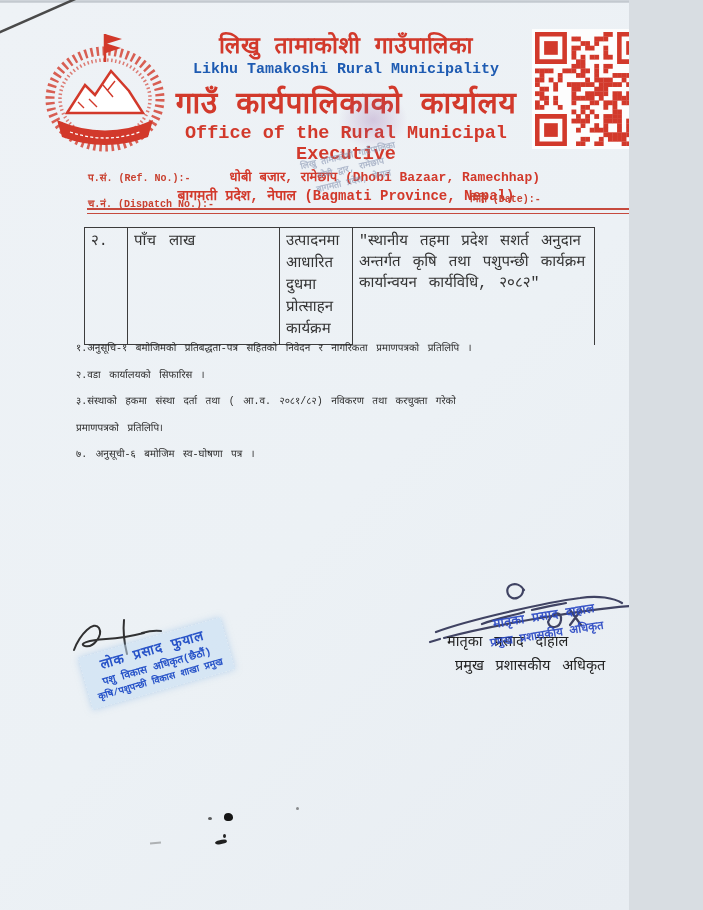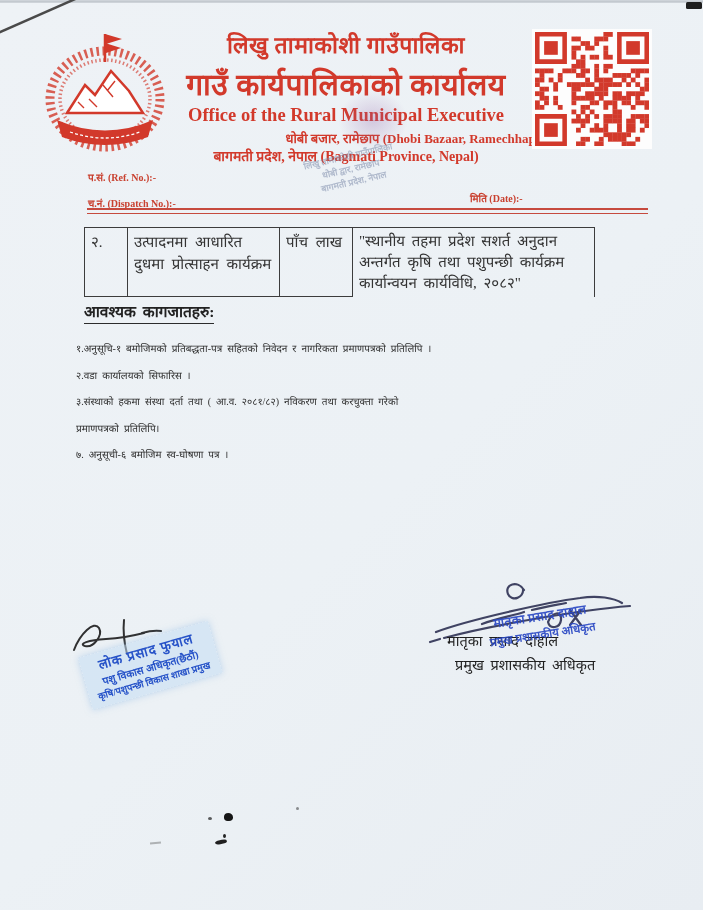--- a/index.html
+++ b/index.html
@@ -1,18 +1,18 @@
 <!DOCTYPE html>
 <html><head>
 <meta charset="utf-8">
 <style>
   html,body{margin:0;padding:0;background:#d8dde2;}
-  .page{position:relative;width:703px;height:910px;overflow:hidden;
+  .page{position:relative;width:629px;height:910px;overflow:hidden;
         background:linear-gradient(135deg,#eef2f6 0%,#ecf1f5 55%,#e8edf2 100%);
-        font-family:Liberation Serif, serif;color:#2b2b2b;}
+        font-family:Liberation Mono, monospace;color:#2b2b2b;}
   .abs{position:absolute;}
 
   
   .header-center{position:absolute;left:152px;top:28px;width:388px;text-align:center;}
   .h-np-title{font-size:23px;font-weight:bold;color:#d2392b;letter-spacing:.5px;}
   .h-en-title{font-size:15px;font-weight:bold;color:#1e5bb2;margin-top:1px;}
   .h-np-office{font-size:30px;font-weight:bold;color:#d2392b;margin-top:3px;letter-spacing:.5px;}
   .h-en-office{font-size:18.5px;font-weight:bold;color:#d2392b;margin-top:1px;}
   .h-addr{font-size:13px;font-weight:bold;color:#d2392b;margin-top:4px;line-height:18px;text-align:right;}
   .h-addr2{font-size:14px;font-weight:bold;color:#d2392b;line-height:18px;}
@@ -92,20 +92,21 @@
       <path d="M65,6 L82,11 L66,16 Z M65,15 L81,20 L66,25 Z" fill="#d2392b" stroke="none"></path>
       <path d="M27,85 L45,57 L55,67 L71,43 L89,63 L103,85 Z" fill="#ffffff" stroke-width="2.5"></path>
       <path d="M49,71 l8,8 M63,57 l10,12 M75,53 l-8,10 M38,74 l6,6" stroke-width="1.4"></path>
       <path d="M17,92 Q65,113 113,92 L108,109 Q65,125 22,109 Z" fill="#d2392b" stroke="none"></path>
       <path d="M30,104 q35,12 70,0" stroke="#ffffff" stroke-width="1.3" stroke-dasharray="3 2.2"></path>
     </g>
   </svg>
 
   <div class="header-center">
     <div class="h-np-title">लिखु तामाकोशी गाउँपालिका</div>
+    <div class="h-en-title">Likhu Tamakoshi Rural Municipality</div>
     <div class="h-np-office">गाउँ कार्यपालिकाको कार्यालय</div>
     <div class="h-en-office">Office of the Rural Municipal Executive</div>
     <div class="h-addr">धोबी बजार, रामेछाप (Dhobi Bazaar, Ramechhap)</div>
     <div class="h-addr2">बागमती प्रदेश, नेपाल (Bagmati Province, Nepal)</div>
   </div>
 
   <svg class="qr" id="qr-svg" viewBox="0 0 114 114" fill="#d2392b">
       <rect x="68.40" y="0.00" width="4.81" height="4.81"></rect>
       <rect x="72.96" y="0.00" width="4.81" height="4.81"></rect>
       <rect x="36.48" y="4.56" width="4.81" height="4.81"></rect>
@@ -331,26 +332,25 @@
     <div>बागमती प्रदेश, नेपाल</div>
   </div>
 
   <div class="abs meta meta-ref">प.सं. (Ref. No.):-</div>
   <div class="abs meta meta-dispatch">च.नं. (Dispatch No.):-</div>
   <div class="abs meta meta-date">मिति (Date):-</div>
   <div class="rule"></div>
 
   <div class="doc-table">
     <div class="cell cell-border-bottom">२.</div>
+    <div class="cell cell-border-bottom">पाँच लाख</div>
     <div class="cell cell-border-bottom">उत्पादनमा आधारित दुधमा प्रोत्साहन कार्यक्रम</div>
-    <div class="cell cell-border-bottom">पाँच लाख</div>
     <div class="cell cell-policy">"स्थानीय तहमा प्रदेश सशर्त अनुदान अन्तर्गत कृषि तथा पशुपन्छी कार्यक्रम कार्यान्वयन कार्यविधि, २०८२"</div>
   </div>
 
-  <div class="doc-heading">आवश्यक कागजातहरु:</div>
   <div class="doc-list">
     <div class="doc-item">१.अनुसूचि-१ बमोजिमको प्रतिबद्धता-पत्र सहितको निवेदन र नागरिकता प्रमाणपत्रको प्रतिलिपि ।</div>
     <div class="doc-item">२.वडा कार्यालयको सिफारिस ।</div>
     <div class="doc-item">३.संस्थाको हकमा संस्था दर्ता तथा ( आ.व. २०८१/८२) नविकरण तथा करचुक्ता गरेको
 प्रमाणपत्रको प्रतिलिपि।</div>
     <div class="doc-item">७. अनुसूची-६ बमोजिम स्व-घोषणा पत्र ।</div>
   </div>
 
   <svg class="sig-left-svg" width="110" height="56" viewBox="0 0 110 56">
     <g stroke="#1c1c1c" stroke-width="2" fill="none" stroke-linecap="round" opacity=".9">

